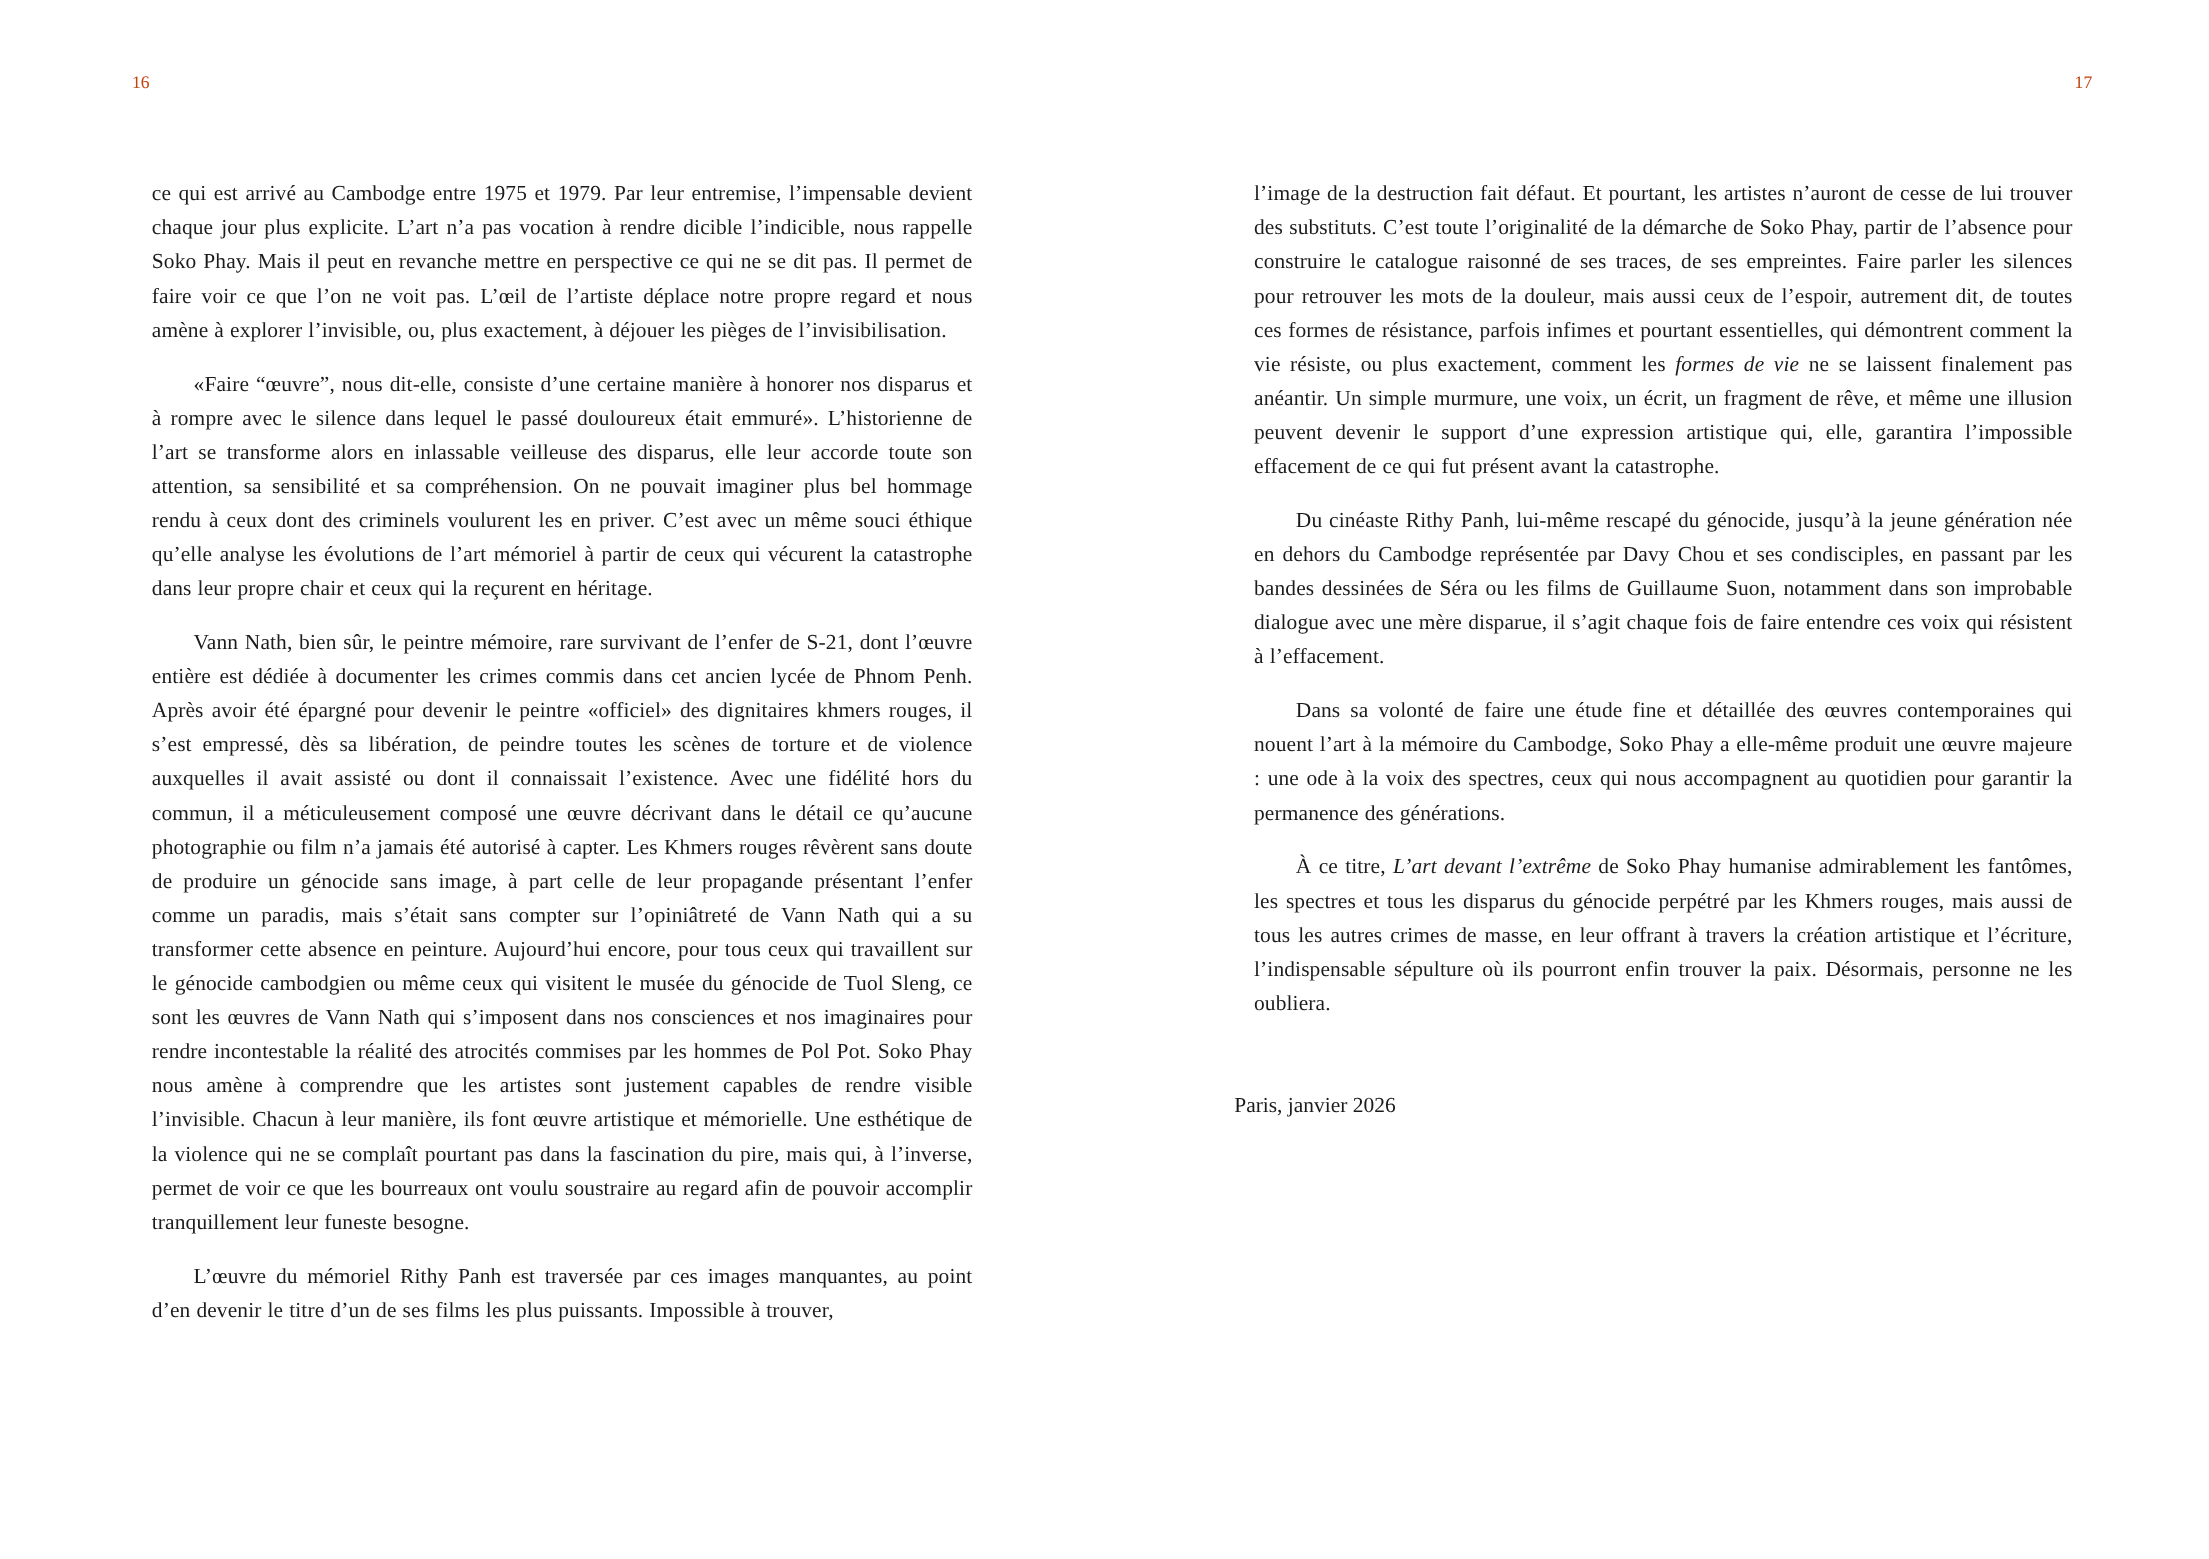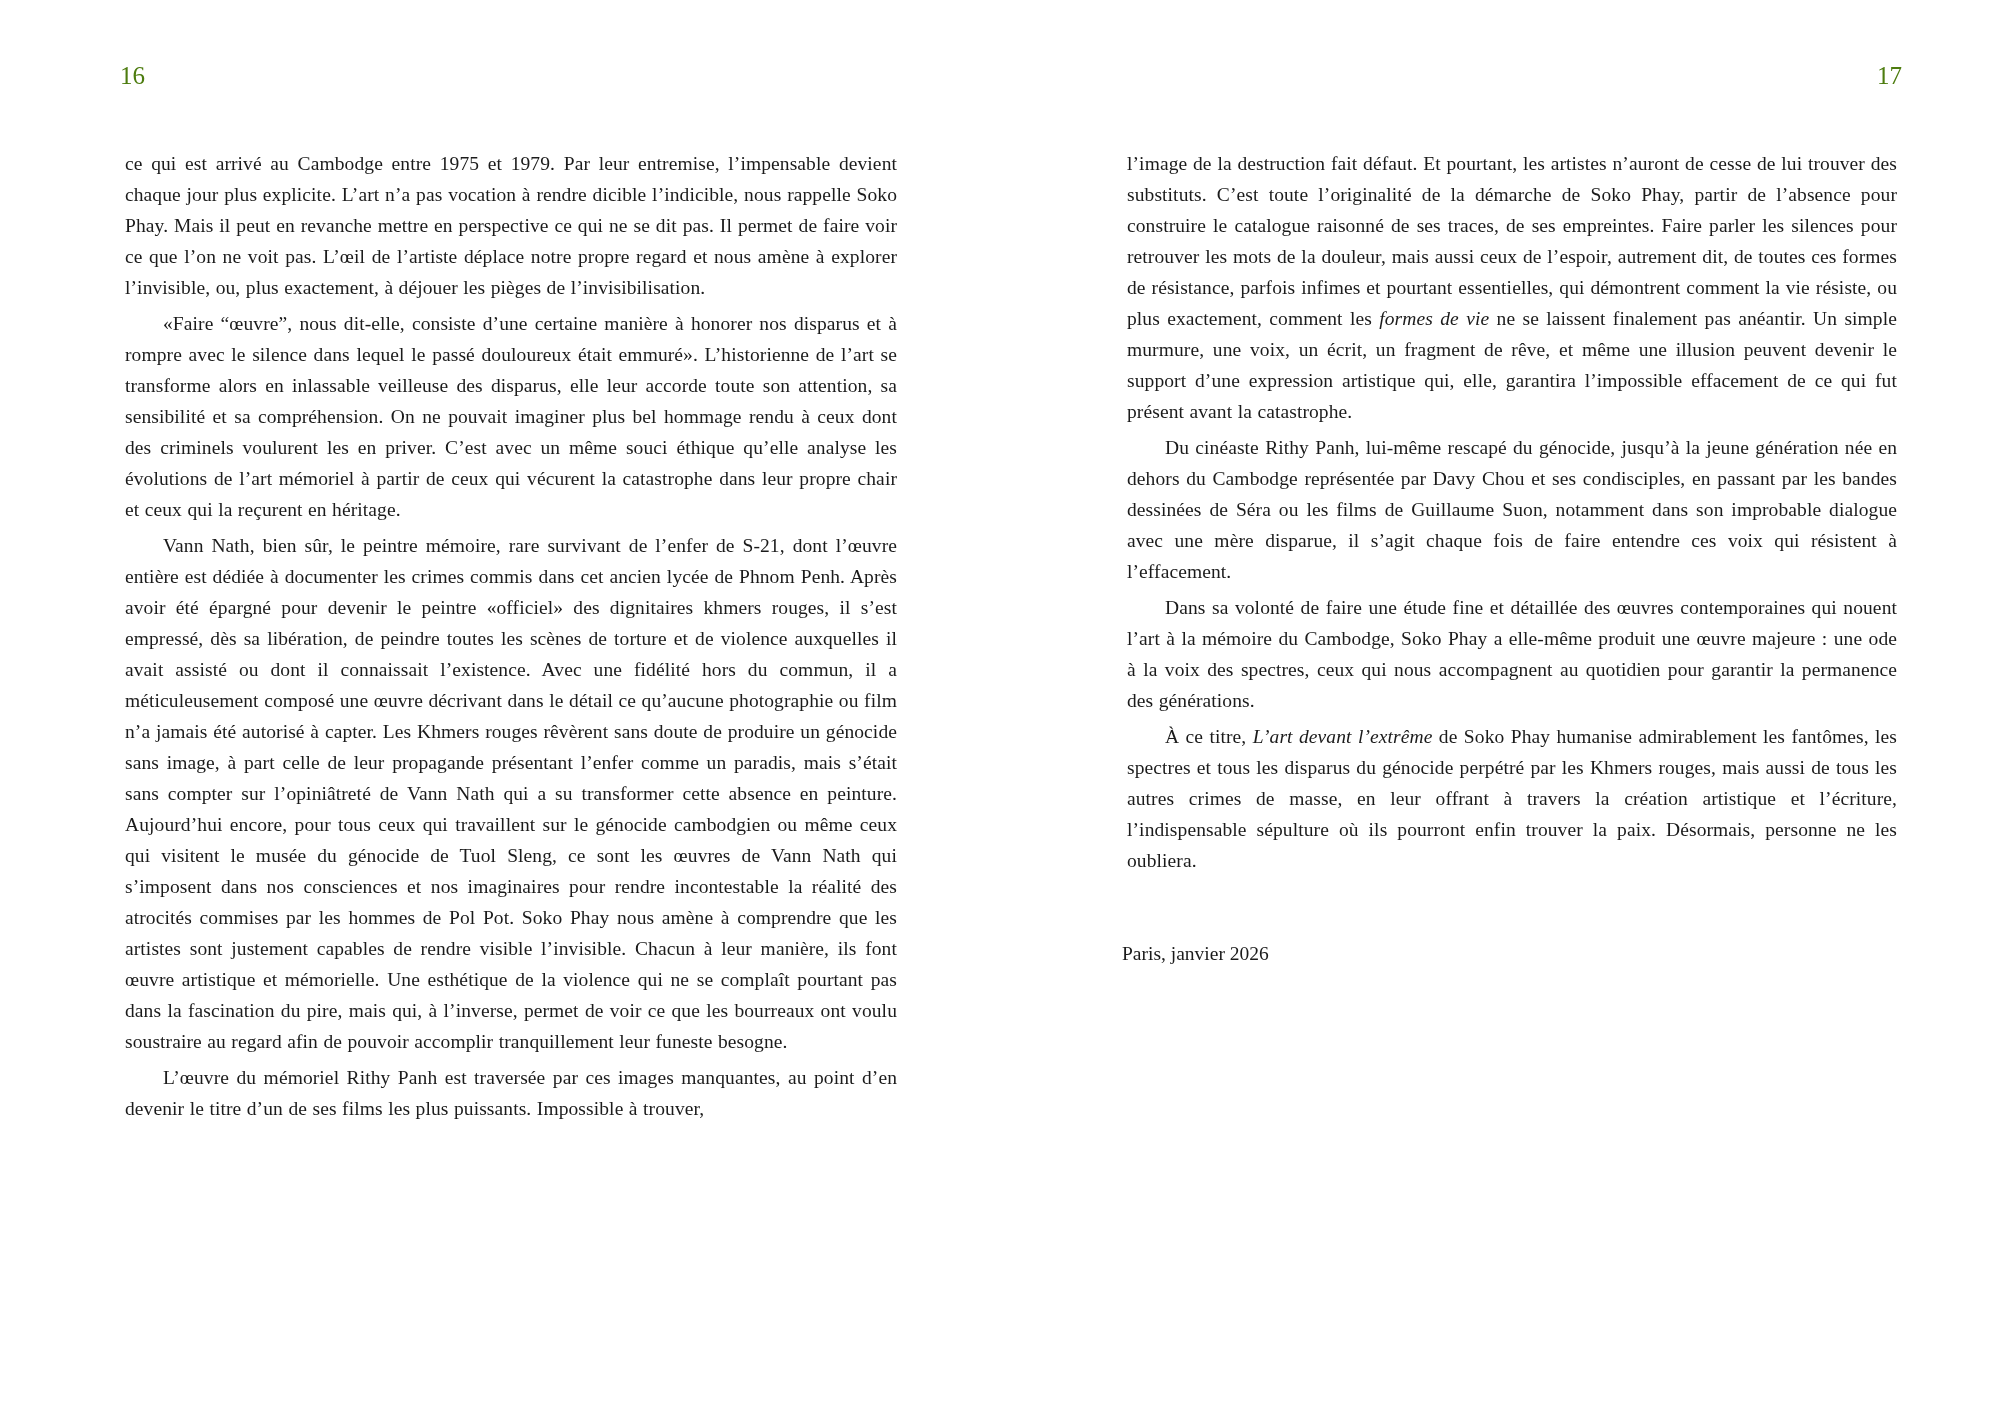--- a/index.html
+++ b/index.html
@@ -19,36 +19,36 @@
   .page {
     position: absolute;
     top: 0;
     height: 100%;
   }
   .page-left  { left: 120px; width: 782px; }
   .page-right { left: 1122px; width: 780px; }
   .page-number {
     position: absolute;
     top: 64px;
-    font-size: 25px;
+    font-size: 16px;
     line-height: 24px;
-    color: #4d7c0f;
+    color: #c2410c;
     font-variant-numeric: lining-nums;
     font-family: Liberation Serif, serif;
   }
   .page-left  .page-number { left: 0; }
   .page-right .page-number { right: 0; }
   .page-body {
     position: absolute;
     top: 143px;
     left: 0;
     right: 0;
   }
   .page-body p {
-    margin: 5px;
+    margin: 18px;
     font-size: 19.5px;
     line-height: 31px;
     text-align: justify;
     letter-spacing: 0.1px;
     word-spacing: 0.5px;
   }
   .page-body p.indent { text-indent: 38px; }
   .page-body .italic { font-style: italic; }
   .signoff {
     margin-top: 62px;

